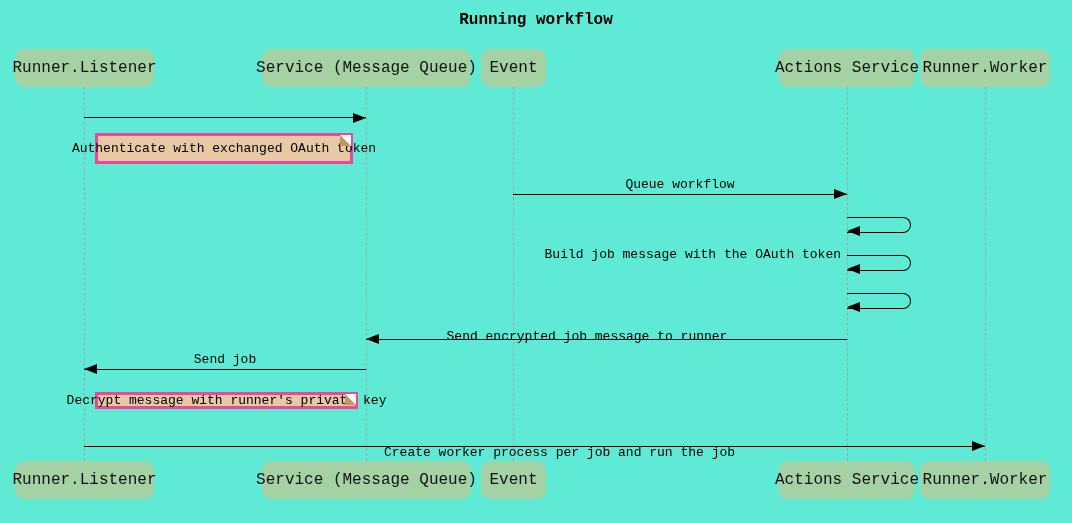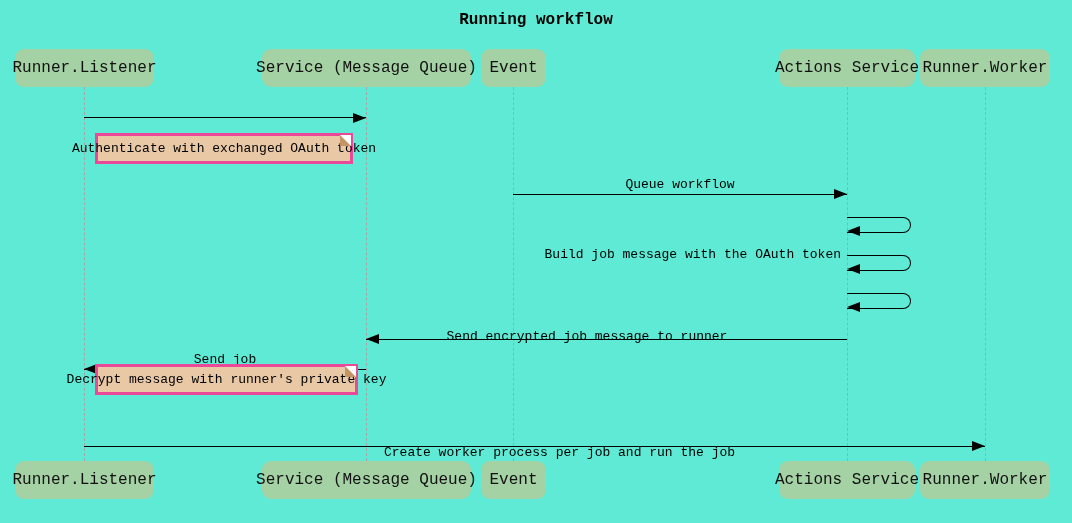--- a/index.html
+++ b/index.html
@@ -138,21 +138,21 @@
   <div class="arrow-left" style="left:847px; top:302px;"></div>
 
   <div class="msg-label" style="left:437px; top:322px; width:300px;margin-top:7px;">Send encrypted job message to runner</div>
   <div class="msg-line" style="left:366px; top:338.5px; width:481px;"></div>
   <div class="arrow-left" style="left:366px; top:334px;"></div>
 
   <div class="msg-label" style="left:75px; top:352px; width:300px;">Send job</div>
   <div class="msg-line" style="left:84px; top:368.5px; width:282px;"></div>
   <div class="arrow-left" style="left:84px; top:364px;"></div>
 
-  <div class="note" style="left:95px; top:364px; width:263px; height:31px;">
+  <div class="note" style="left:95px; top:392px; width:263px; height:17px;">
     <span>Decrypt message with runner's private key</span>
     <span class="fold"></span>
   </div>
 
   <div class="msg-label" style="left:384px; top:429px; width:300px;margin-top:16px;">Create worker process per job and run the job</div>
   <div class="msg-line" style="left:84px; top:445.5px; width:901px;"></div>
   <div class="arrow-right" style="left:972px; top:441px;"></div>
 
   <div class="actor" style="left:15px;  top:461px; width:139px;">Runner.Listener</div>
   <div class="actor" style="left:262px; top:461px; width:209px;">Service (Message Queue)</div>

